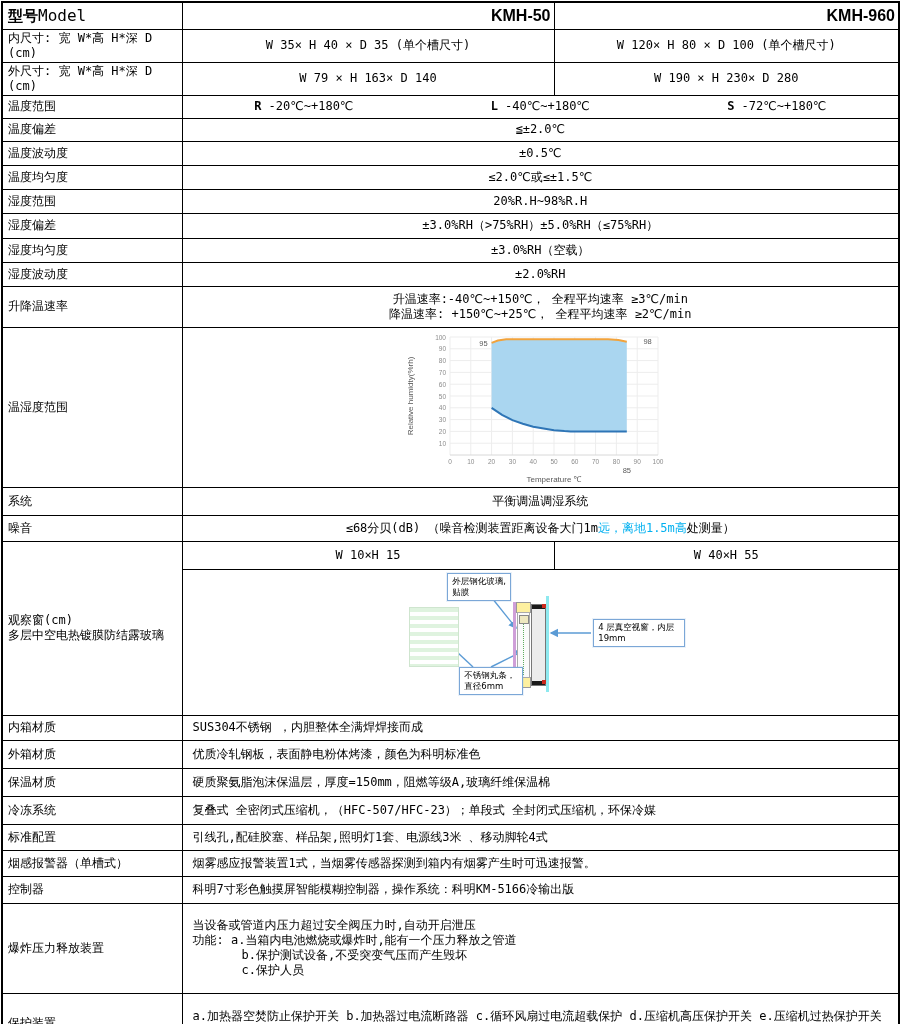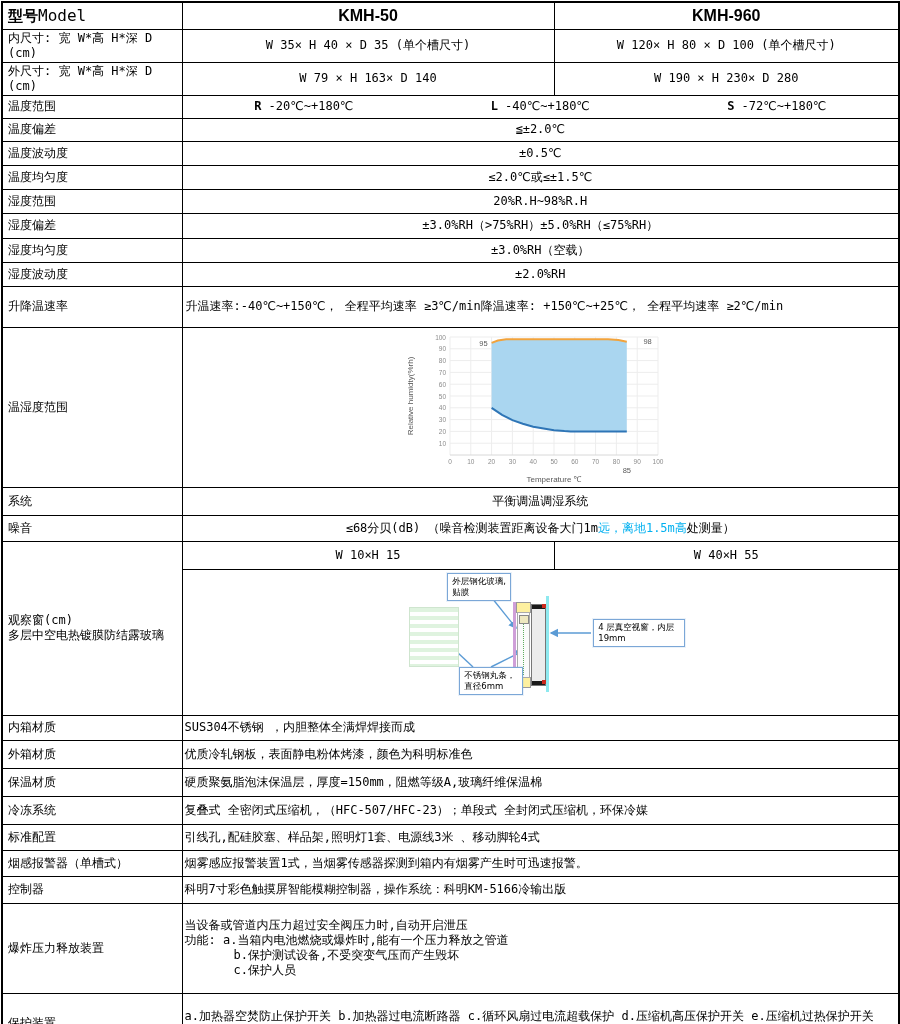--- a/index.html
+++ b/index.html
@@ -2,29 +2,29 @@
 <html><head>
 <meta charset="utf-8">
 <style>
   html,body{margin:0;padding:0;background:#fff;}
   body{width:900px;font-family:"DejaVu Sans Mono","DejaVu Sans",sans-serif;color:#000;}
   .page{width:898px;padding:1px 0 0 1px;}
   table.spec{border-collapse:collapse;table-layout:fixed;width:897px;border:2px solid #000;}
   td{border:1px solid #000;font-size:12px;line-height:1.25;padding:1px 3px;vertical-align:middle;overflow:hidden;}
   td.lbl{text-align:left;padding-left:5px;}
   td.ctr{text-align:center;margin-top:28px;}
-  td.lft{text-align:left;padding-left:2px;}
+  td.lft{text-align:left;padding-left:10px;}
   .hdr-model-cn{font-size:15px;font-weight:bold;}
   .hdr-model-en{font-size:16px;}
-  .hdr-col{font-family:"Liberation Sans",sans-serif;font-size:16px;font-weight:bold;text-align:center;}
+  .hdr-col{font-family:"Liberation Sans",sans-serif;font-size:16px;font-weight:bold;text-align:right;}
   .trange-wrap{display:flex;}
   .trange-wrap span{flex:1;text-align:center;}
   .cyan{color:#00B0F0;}
   .ramp div{text-align:left;}
-  .ramp{display:flex;flex-direction:row;align-items:center;}
+  .ramp{display:flex;flex-direction:column;align-items:center;}
   .press-line{text-align:left;}
   .press-indent{margin-left:49px;}
   .tick{font-size:6.5px;fill:#8c8c8c;font-family:"Liberation Sans",sans-serif;}
   .axis{font-size:8px;fill:#595959;font-family:"Liberation Sans",sans-serif;}
   .anno{font-size:7.5px;fill:#595959;font-family:"Liberation Sans",sans-serif;}
   
   .diag{position:relative;width:290px;height:142px;margin:0 auto;font-family:"DejaVu Sans","Liberation Sans",sans-serif;}
   .callout{position:absolute;background:#fff;border:1px solid #7ba7d7;font-size:8.5px;line-height:1.3;padding:2px 4px;text-align:left;z-index:3;box-shadow:0 0 0 1px rgba(123,167,215,.15);}
   .greenrect{position:absolute;left:14px;top:36px;width:48px;height:58px;border:1px solid #cfe5cf;
     background:repeating-linear-gradient(to bottom,#dff3df 0 4px,#ffffff 4px 8px);z-index:2;}

